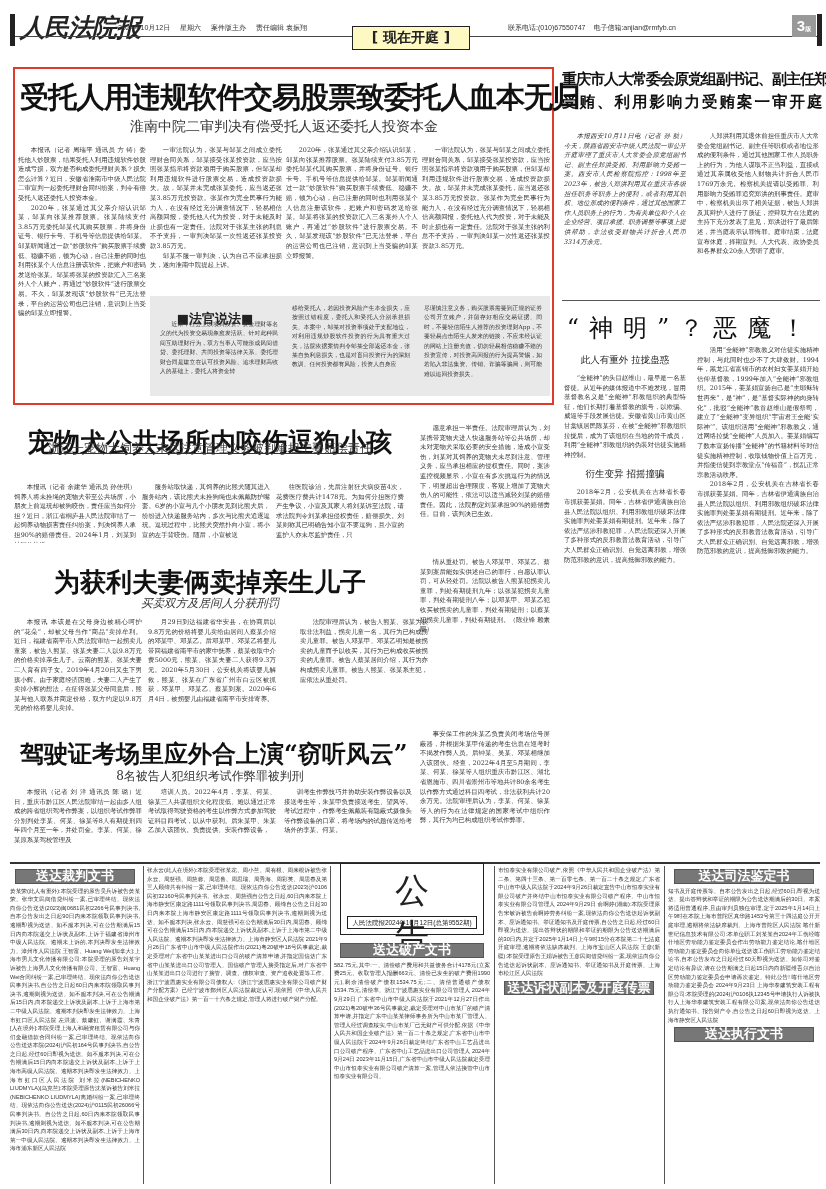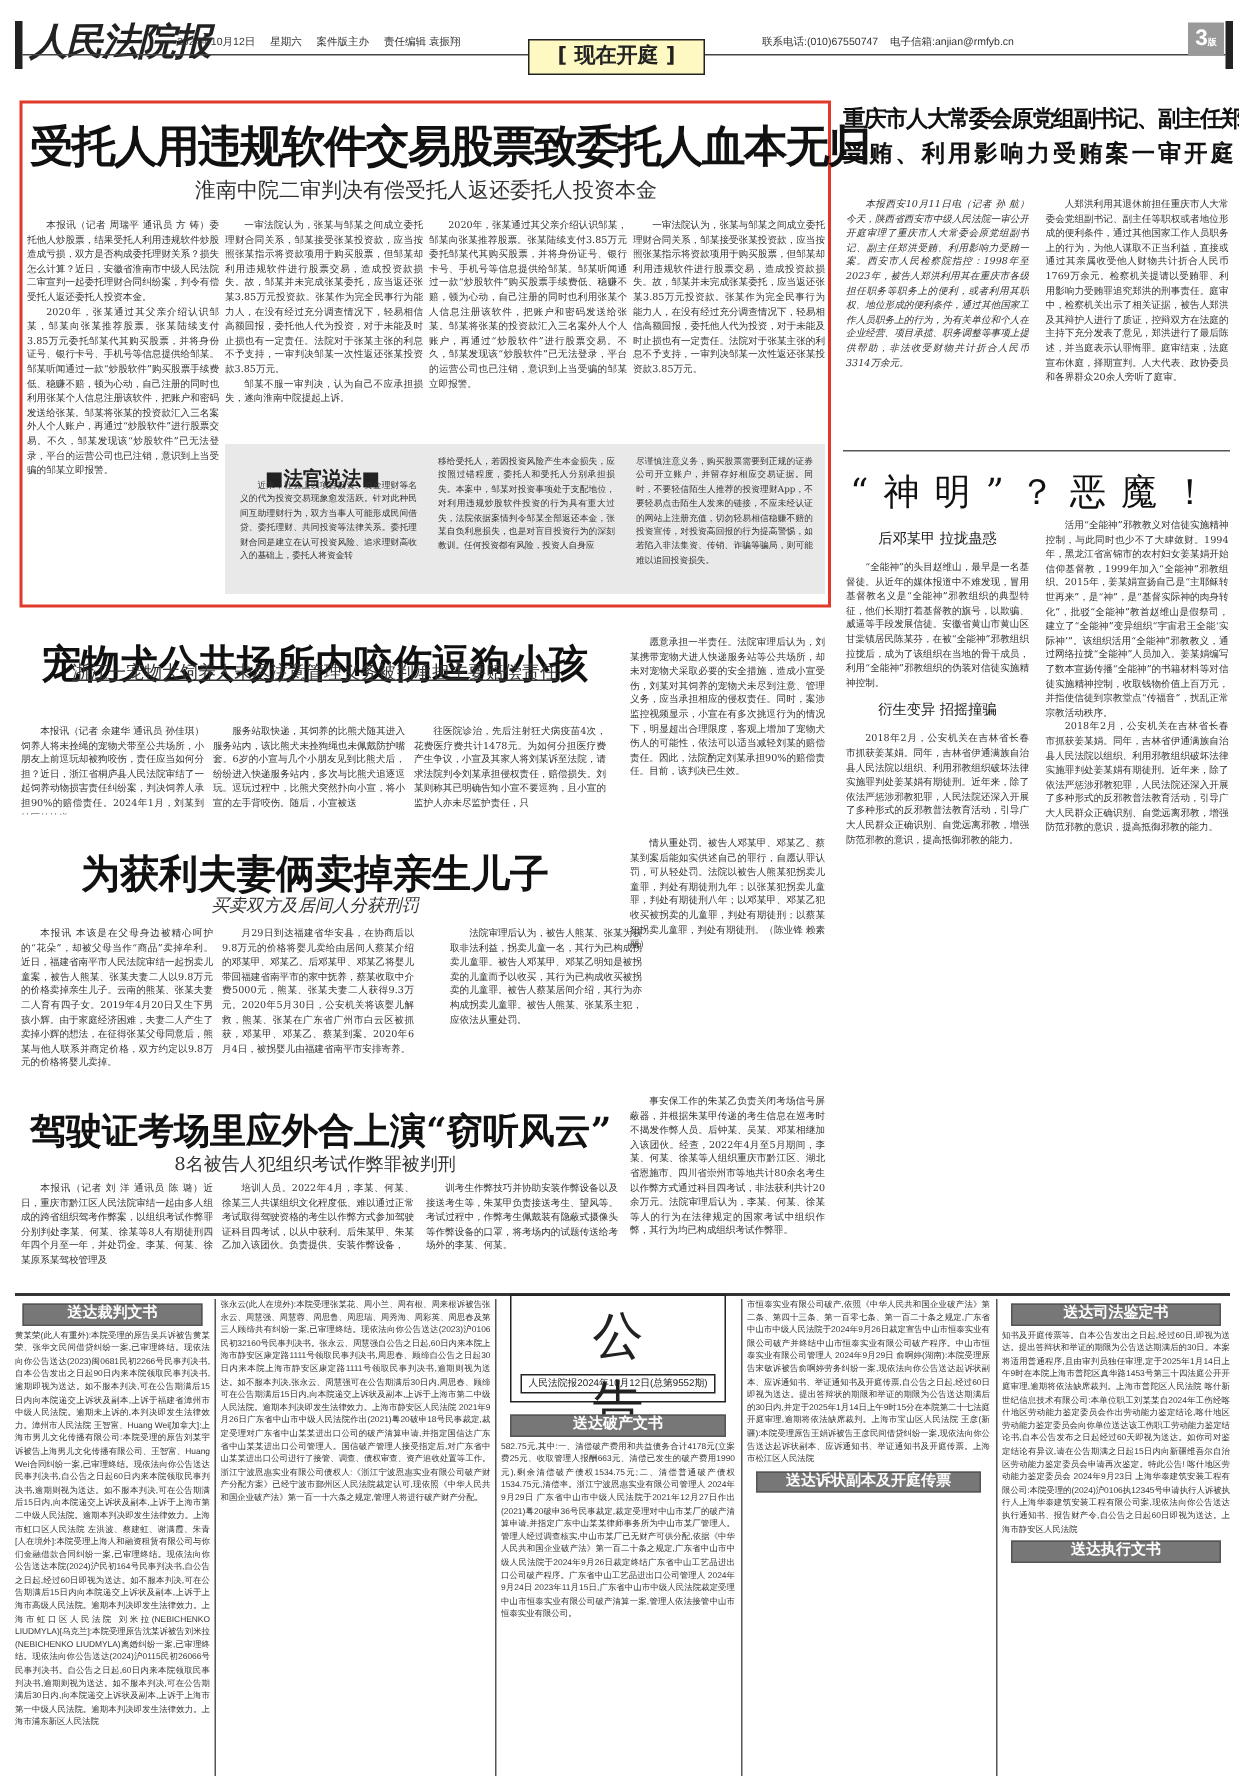--- a/index.html
+++ b/index.html
@@ -26,21 +26,21 @@
   .col { position: absolute; font-size: 6.4px; line-height: 9.6px; color: #333; text-align: justify; overflow: hidden; text-indent: 2em; }
   .col p { margin: 0; }
   .rule { position: absolute; background: #555; }
 
   
   .lead-box { position: absolute; left: 13px; top: 67px; width: 541px; height: 338px; border: 2px solid #e23a2a; }
   .judge-box { position: absolute; left: 150px; top: 296px; width: 400px; height: 100px; background: #e9e9e9; }
   .judge-title { position: absolute; left: 20px; top: 14px; width: 90px; font-weight: bold; font-family: "DejaVu Sans", sans-serif; font-size: 13px; text-align: center; }
   .judge-col { position: absolute; font-size: 5.8px; line-height: 9.4px; color: #333; overflow: hidden; text-align: justify; }
   .notice-col { position: absolute; font-size: 5.6px; line-height: 8.6px; color: #333; overflow: hidden; text-align: justify; font-family: "Liberation Sans", sans-serif; }
-  .notice-tag { display: block; margin: 3px auto; width: 92%; background: #777; color: #fff; font-weight: bold; font-family: "DejaVu Sans", sans-serif; font-size: 10px; text-align: center; padding: 2px 0; border: 1px solid #555; }
+  .notice-tag { display: block; margin: 3px auto; width: 92%; background: #777; color: #fff; font-weight: bold; font-family: "DejaVu Sans", sans-serif; font-size: 13px; text-align: center; padding: 2px 0; border: 1px solid #555; }
   .gonggao-box { position: absolute; left: 340px; top: 863px; width: 144px; height: 72px; border: 1.5px solid #222; }
   .gonggao-title { position: absolute; left: 0; top: 4px; width: 100%; font-size: 34px; text-align: center; letter-spacing: 26px; font-family: "DejaVu Sans", sans-serif; padding-left: 26px; }
   .gonggao-sub { position: absolute; left: 6px; right: 6px; bottom: 5px; border: 1px solid #222; font-size: 6.5px; text-align: center; line-height: 11px; font-family: "Liberation Sans", sans-serif; }
   .vrule { position: absolute; width: 1px; background: #555; }
 </style>
 </head>
 <body>
 
 <div class="masthead">
   <div class="mast-bar-l"></div>
@@ -86,21 +86,21 @@
 </div>
 
 <div class="headline" style="left:562px; top:70px; width:258px; font-size:15px; letter-spacing:-1px;">重庆市人大常委会原党组副书记、副主任郑洪</div>
 <div class="headline" style="left:562px; top:92px; width:258px; font-size:15.5px; letter-spacing:2px;">受贿、利用影响力受贿案一审开庭</div>
 <div class="col" style="left:564px; top:132px; width:122px; height:165px;font-style:italic;">本报西安10月11日电（记者 孙 航）今天，陕西省西安市中级人民法院一审公开开庭审理了重庆市人大常委会原党组副书记、副主任郑洪受贿、利用影响力受贿一案。西安市人民检察院指控：1998年至2023年，被告人郑洪利用其在重庆市各级担任职务等职务上的便利，或者利用其职权、地位形成的便利条件，通过其他国家工作人员职务上的行为，为有关单位和个人在企业经营、项目承揽、职务调整等事项上提供帮助，非法收受财物共计折合人民币3314万余元。</div>
 <div class="col" style="left:697px; top:132px; width:122px; height:165px;">人郑洪利用其退休前担任重庆市人大常委会党组副书记、副主任等职权或者地位形成的便利条件，通过其他国家工作人员职务上的行为，为他人谋取不正当利益，直接或通过其亲属收受他人财物共计折合人民币1769万余元。检察机关提请以受贿罪、利用影响力受贿罪追究郑洪的刑事责任。庭审中，检察机关出示了相关证据，被告人郑洪及其辩护人进行了质证，控辩双方在法庭的主持下充分发表了意见，郑洪进行了最后陈述，并当庭表示认罪悔罪。庭审结束，法庭宣布休庭，择期宣判。人大代表、政协委员和各界群众20余人旁听了庭审。</div>
 <div class="rule" style="left:562px; top:300px; width:258px; height:1px;"></div>
 
 <div class="headline" style="left:562px; top:312px; width:258px; font-size:24px; font-weight:normal; letter-spacing:10px;">“神明”？恶魔！</div>
 <div class="col" style="left:564px; top:346px; width:122px; height:480px;">
-  <p style="text-align:center; text-indent:0; font-size:9.5px; line-height:28px; color:#222;">后邓某甲 拉拢蛊惑</p>
+  <p style="text-align:center; text-indent:0; font-size:9.5px; line-height:28px; color:#222;">此人有重外 拉拢蛊惑</p>
   <p>“全能神”的头目赵维山，最早是一名基督徒。从近年的媒体报道中不难发现，冒用基督教名义是“全能神”邪教组织的典型特征，他们长期打着基督教的旗号，以欺骗、威逼等手段发展信徒。安徽省黄山市黄山区甘棠镇居民陈某芬，在被“全能神”邪教组织拉拢后，成为了该组织在当地的骨干成员，利用“全能神”邪教组织的伪装对信徒实施精神控制。</p>
   <p style="text-align:center; text-indent:0; font-size:9.5px; line-height:28px; color:#222;">衍生变异 招摇撞骗</p>
   <p>2018年2月，公安机关在吉林省长春市抓获姜某娟。同年，吉林省伊通满族自治县人民法院以组织、利用邪教组织破坏法律实施罪判处姜某娟有期徒刑。近年来，除了依法严惩涉邪教犯罪，人民法院还深入开展了多种形式的反邪教普法教育活动，引导广大人民群众正确识别、自觉远离邪教，增强防范邪教的意识，提高抵御邪教的能力。</p>
 </div>
 <div class="col" style="left:697px; top:346px; width:122px; height:480px;">
   <p>活用“全能神”邪教教义对信徒实施精神控制，与此同时也少不了大肆敛财。1994年，黑龙江省富锦市的农村妇女姜某娟开始信仰基督教，1999年加入“全能神”邪教组织。2015年，姜某娟宣扬自己是“主耶稣转世再来”，是“神”，是“基督实际神的肉身转化”，批驳“全能神”教首赵维山是假祭司，建立了“全能神”变异组织“宇宙君王全能‘实际神’”。该组织活用“全能神”邪教教义，通过网络拉拢“全能神”人员加入。姜某娟编写了数本宣扬传播“全能神”的书籍材料等对信徒实施精神控制，收取钱物价值上百万元，并指使信徒到宗教堂点“传福音”，扰乱正常宗教活动秩序。</p>
   <p>2018年2月，公安机关在吉林省长春市抓获姜某娟。同年，吉林省伊通满族自治县人民法院以组织、利用邪教组织破坏法律实施罪判处姜某娟有期徒刑。近年来，除了依法严惩涉邪教犯罪，人民法院还深入开展了多种形式的反邪教普法教育活动，引导广大人民群众正确识别、自觉远离邪教，增强防范邪教的意识，提高抵御邪教的能力。</p>
 </div>
 
 <div class="headline" style="left:20px; top:425px; width:380px; font-size:26px;">宠物犬公共场所内咬伤逗狗小孩</div>

